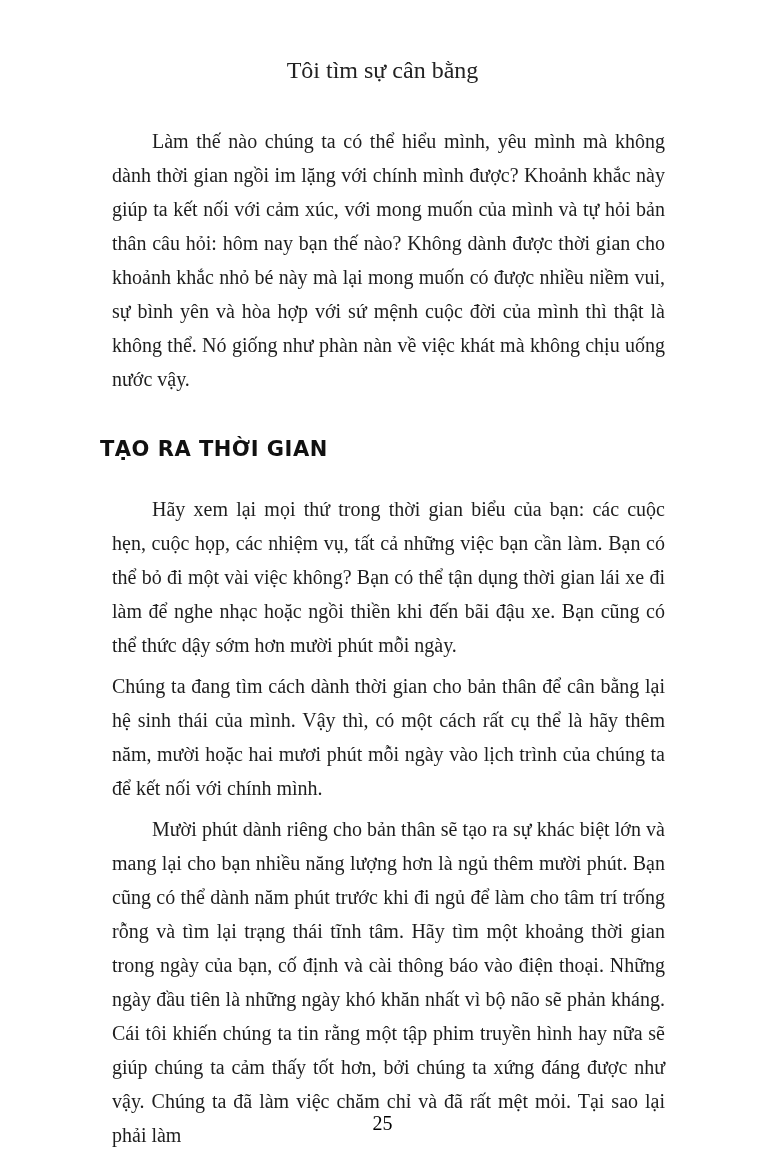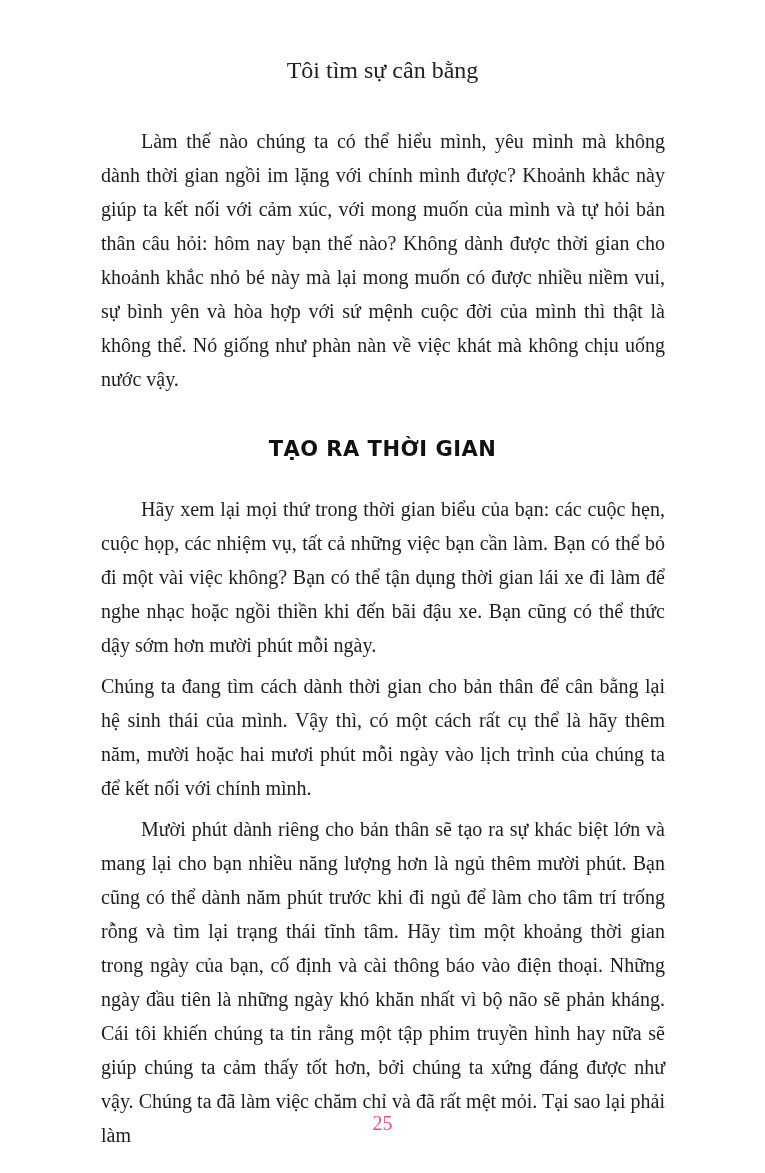--- a/index.html
+++ b/index.html
@@ -25,47 +25,46 @@
     color: #222222;
     margin: 0 0 42px 0;
   }
   .body-text {
     font-size: 20px;
     line-height: 34px;
     text-align: justify;
     color: #1e1e1e;
   }
   .para {
-    margin: 0 0 7px 1px;
+    margin: 0 0 7px 12px;
     text-align: justify;
   }
   .para.indent {
     text-indent: 40px;
   }
   .para.no-indent {
     text-indent: 0;
   }
   .section-heading {
     font-family: "DejaVu Sans", "Liberation Sans", sans-serif;
     font-size: 21px;
     font-weight: bold;
     letter-spacing: 0.5px;
-    text-align: center;
     color: #111111;
     margin: 36px 0 26px 0;
     text-indent: 0;
   }
   .page-number {
     position: absolute;
     bottom: 38px;
     left: 0;
     width: 100%;
     text-align: center;
     font-size: 20px;
-    color: #ec4899;
+    color: #000000;
   }
 </style>
 </head>
 <body>
 
 <div class="page">
 
   <div class="running-header">Tôi tìm sự cân bằng</div>
 
   <div class="body-text">

